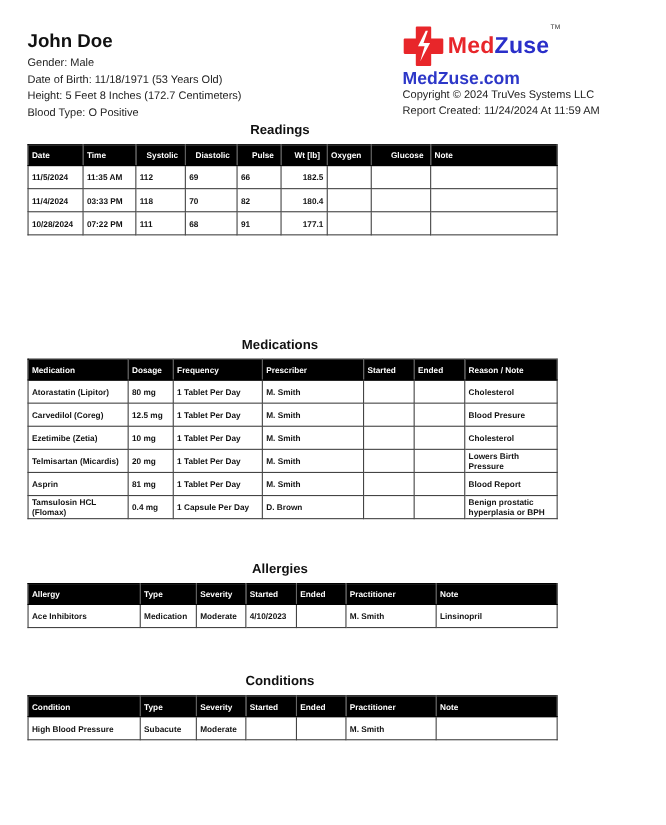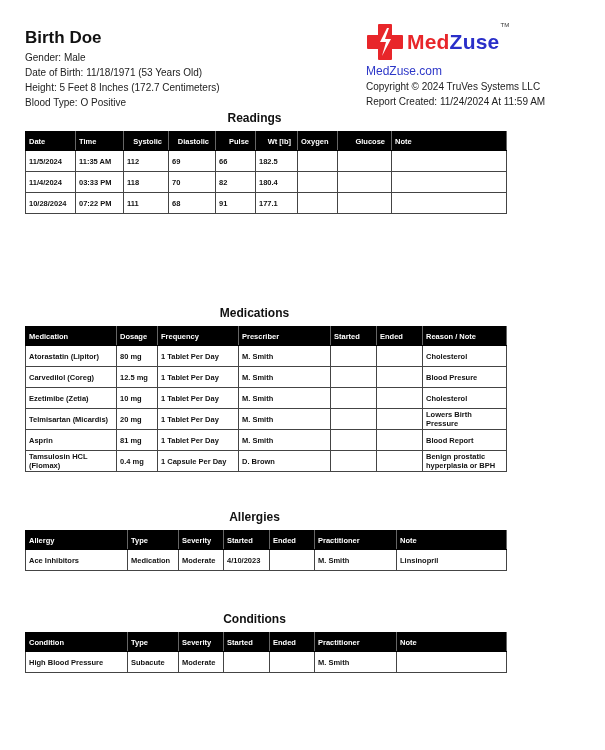--- a/index.html
+++ b/index.html
@@ -9,37 +9,37 @@
     .patient { position: absolute; left: 25px; top: 28px; }
     .patient .name { font-size: 17px; font-weight: bold; line-height: 20px; margin-bottom: 2px; }
     .patient .line { font-size: 10px; line-height: 15px; color: #222; }
 
     .brand { position: absolute; left: 366px; top: 22px; }
     .logo { display: flex; align-items: center; height: 40px; }
     .logo-text { font-size: 21px; font-weight: bold; margin-left: 3px; letter-spacing: 0.2px; }
     .logo-med { color: #e8262a; }
     .logo-zuse { color: #2a2fc9; }
     .logo-tm { font-size: 6px; color: #333; vertical-align: top; position: relative; top: -8px; margin-left: 1px; font-weight: normal; }
-    .brand .link { font-size: 12px; line-height: 15px; color: #2d37c8; margin-top: 2px; }
+    .brand .link { font-size: 16px; line-height: 15px; color: #2d37c8; margin-top: 2px; font-weight: bold; }
     .brand .line { font-size: 10px; line-height: 15px; color: #222; }
 
     .section-title { position: absolute; left: 0; width: 509px; text-align: center; font-size: 12px; font-weight: bold; }
 
     table { position: absolute; left: 25px; width: 482px; border-collapse: collapse; table-layout: fixed; }
     th { background: #000; color: #fff; font-size: 7.5px; font-weight: bold; text-align: left; padding: 0 3px; height: 19px; border: 1px solid #000; border-right: 1px solid #666; }
     td { font-size: 7.5px; font-weight: bold; border: 1px solid #444; padding: 0 3px; height: 21px; color: #111; }
     .num { text-align: left; padding-right: 6px; }
-    .ctr { text-align: left; }
+    .ctr { text-align: right; }
     th.num { text-align: right; margin-top: 32px; }
   </style>
 </head>
 <body>
 
 <div class="patient">
-  <div class="name">Birth Doe</div>
+  <div class="name">John Doe</div>
   <div class="line">Gender: Male</div>
   <div class="line">Date of Birth: 11/18/1971 (53 Years Old)</div>
   <div class="line">Height: 5 Feet 8 Inches (172.7 Centimeters)</div>
   <div class="line">Blood Type: O Positive</div>
 </div>
 
 <div class="brand">
   <div class="logo">
     <svg width="38" height="38" viewBox="0 0 38 38">
       <path d="M13 2 h12 v11 h11 v12 h-11 v11 h-12 v-11 h-11 v-12 h11 z" fill="#e8262a" stroke="#e8262a" stroke-width="2" stroke-linejoin="round"></path>

